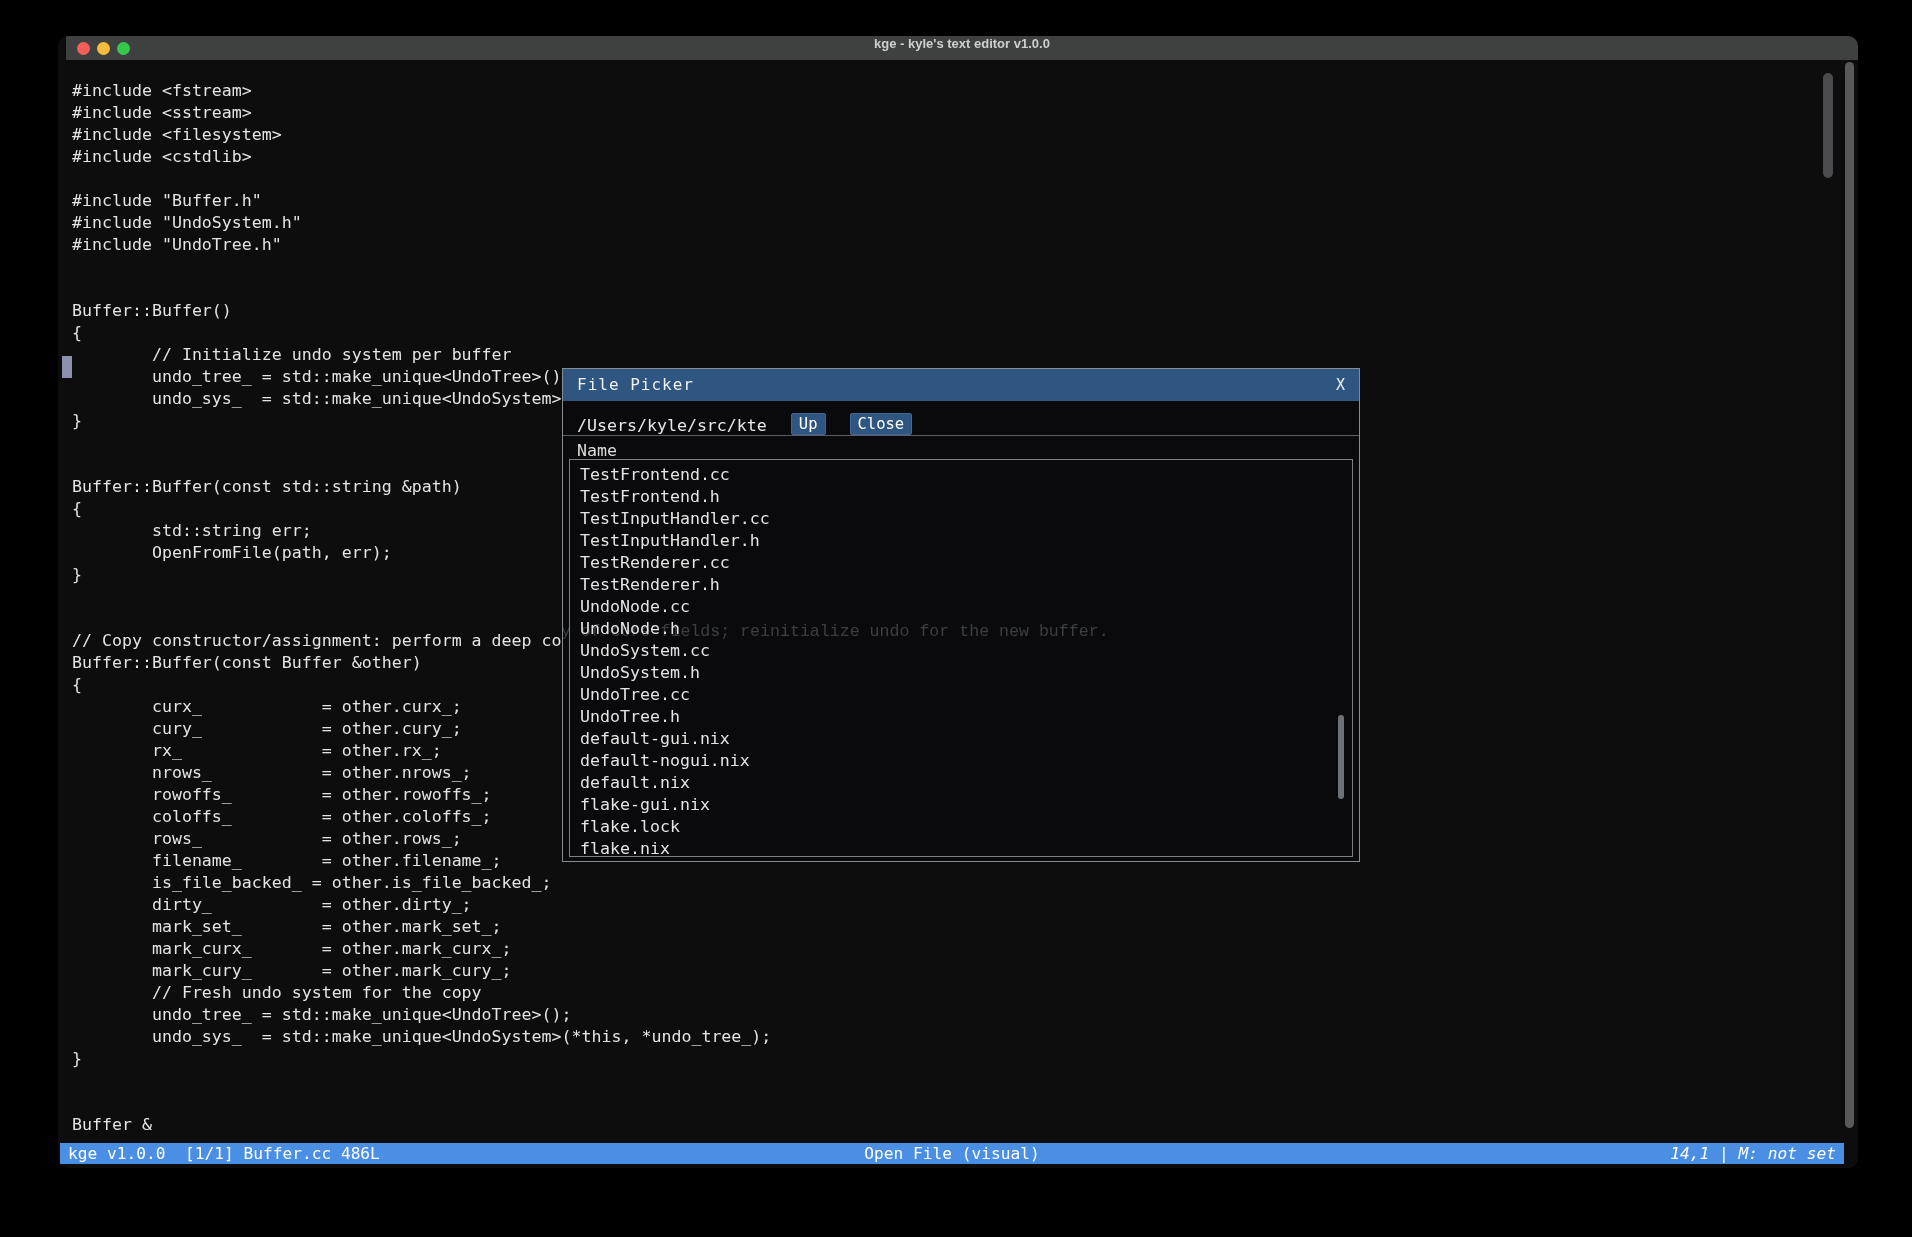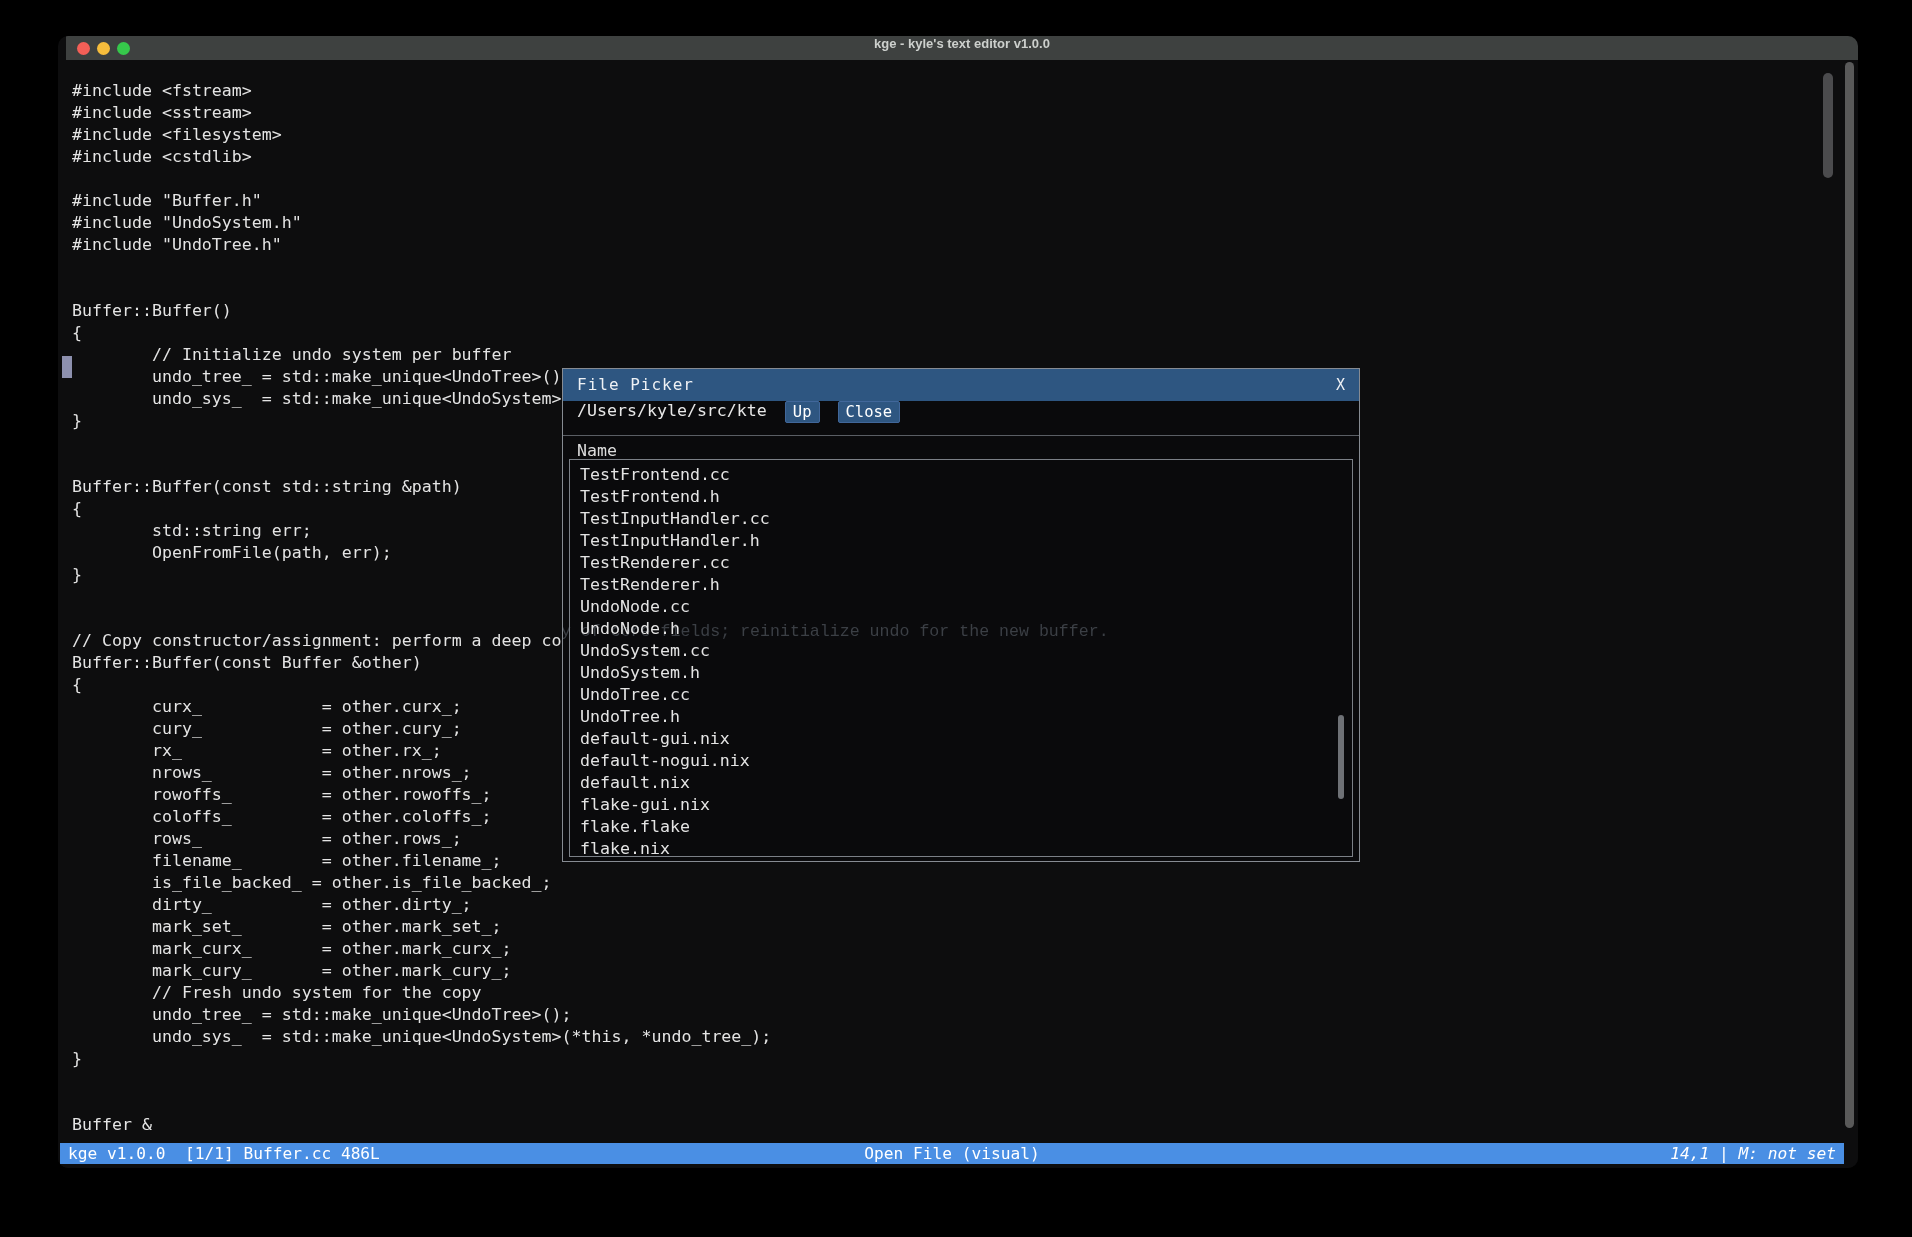--- a/index.html
+++ b/index.html
@@ -67,22 +67,22 @@
 
   .dlg-titlebar {
     position:relative; z-index:2; height:24px; background:var(--dialog_blue);
     display:flex; align-items:center;
     font:16px/24px "DejaVu Sans Mono", monospace; color:#eef1f5;
     padding:16px 14px; letter-spacing:1px;
   }
   .dlg-x { margin-left:auto; font-size:15px; letter-spacing:0; cursor:default; }
 
   .dlg-pathrow {
-    position:relative; z-index:2; height:34px; display:flex; align-items:flex-start;
-    padding-left:14px; gap:18px;
+    position:relative; z-index:2; height:34px; display:flex; align-items:flex-end;
+    padding-left:14px; gap:24px;
     font:16.6px "DejaVu Sans Mono", monospace; color:#e8e8e8;
   }
   .dlg-btn {
     font:15.5px "DejaVu Sans Mono", monospace; color:#fff;
     background:var(--dialog_blue); border:1px solid #41679a; border-radius:2px;
     padding:1px 7px; cursor:default;
   }
   .dlg-sep { position:relative; z-index:2; border-top:1px solid #5a5e64; }
   .dlg-colhead {
     position:relative; z-index:2; height:29px; line-height:29px; padding-left:14px;
@@ -166,21 +166,21 @@
             <div class="file-item">UndoNode.cc</div>
             <div class="file-item">UndoNode.h</div>
             <div class="file-item">UndoSystem.cc</div>
             <div class="file-item">UndoSystem.h</div>
             <div class="file-item">UndoTree.cc</div>
             <div class="file-item">UndoTree.h</div>
             <div class="file-item">default-gui.nix</div>
             <div class="file-item">default-nogui.nix</div>
             <div class="file-item">default.nix</div>
             <div class="file-item">flake-gui.nix</div>
-            <div class="file-item">flake.flake</div>
+            <div class="file-item">flake.lock</div>
             <div class="file-item">flake.nix</div>
           </div>
       </div>
     </div>
 
     <div class="statusbar">
       <span class="sb-left">kge v1.0.0  [1/1] Buffer.cc 486L</span>
       <span class="sb-center">Open File (visual)</span>
       <span class="sb-right">14,1 | M: not set</span>
     </div>

